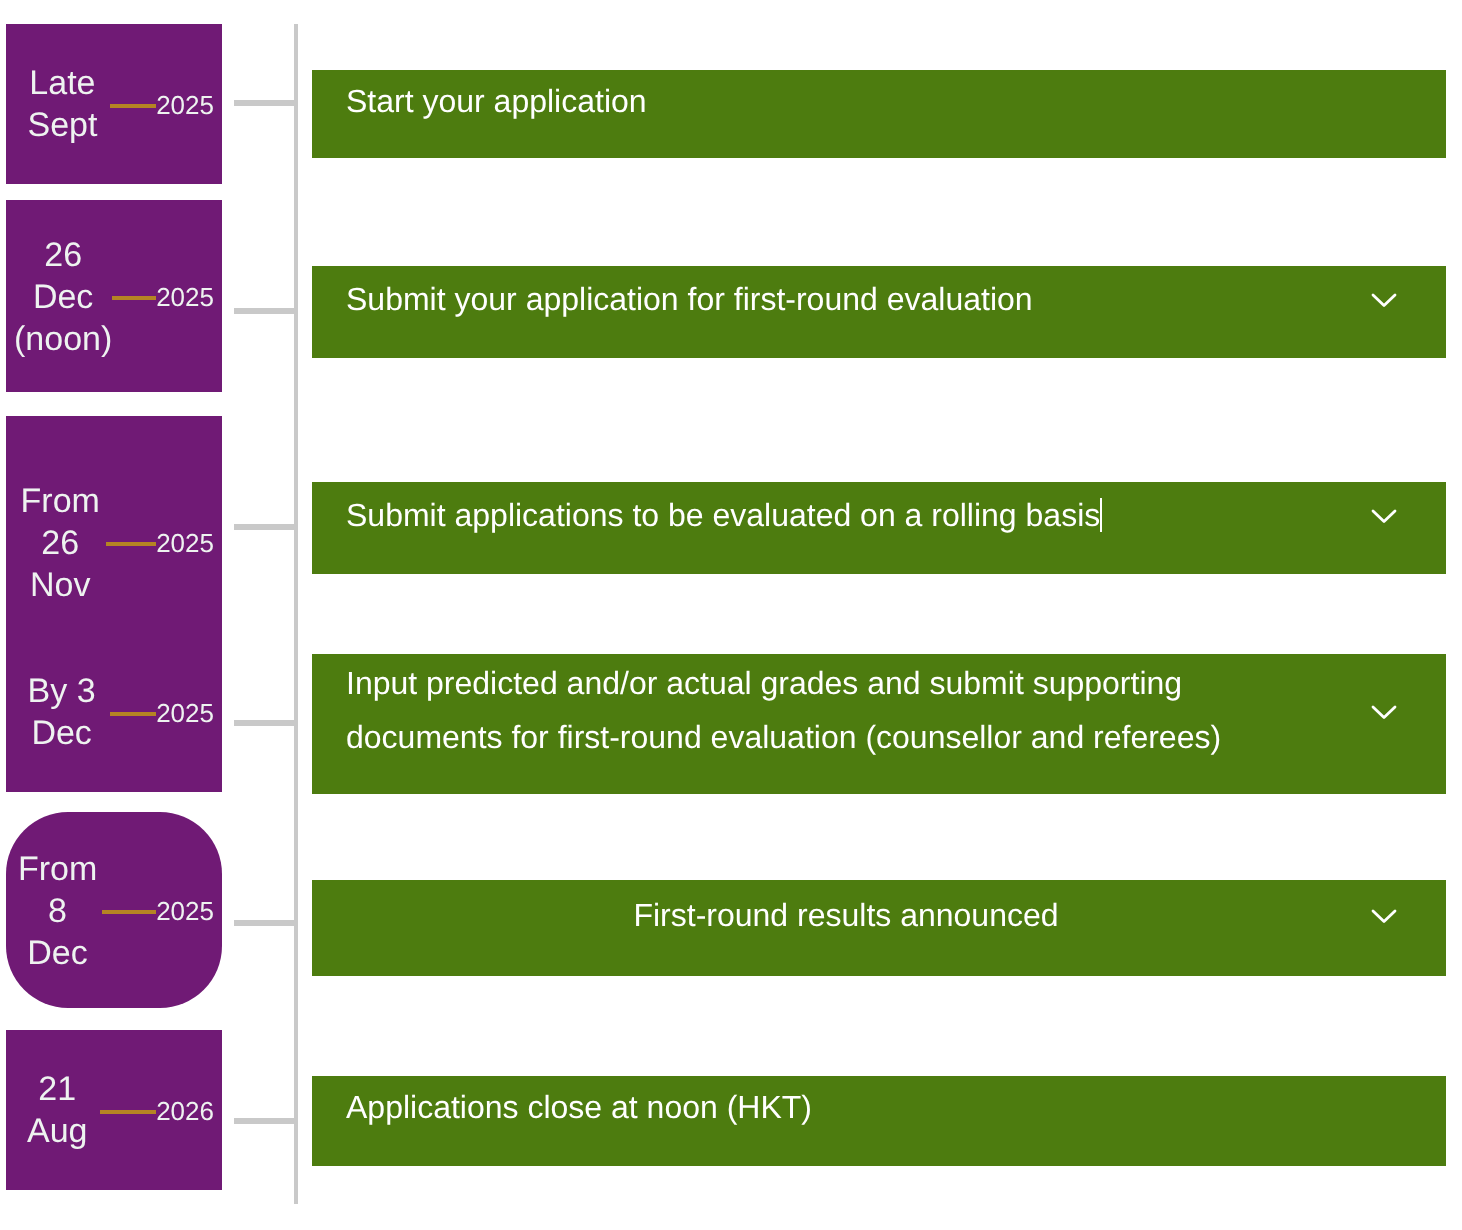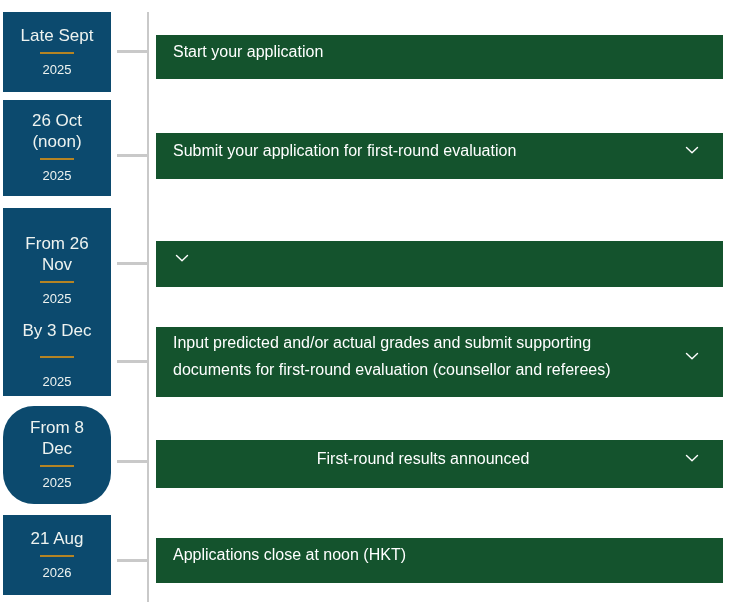--- a/index.html
+++ b/index.html
@@ -31,24 +31,23 @@
     width: 2px;
     height: 590px;
     background: #c9c9c9;
   }
 
   
   .date-chip {
     position: absolute;
     left: 3px;
     width: 108px;
-    background: #0c4a6e;
+    background: #701a75;
     color: #f3f6f4;
     display: flex;
-    flex-direction: column;
     align-items: center;
     justify-content: center;
     box-sizing: border-box;
     padding: 4px 4px;
   }
   .date-label {
     font-size: 17px;
     line-height: 21px;
     text-align: center;
     color: #eef3f0;
@@ -76,21 +75,21 @@
     width: 31px;
     height: 3px;
     background: #c9c9c9;
   }
 
   
   .event-bar {
     position: absolute;
     left: 156px;
     width: 567px;
-    background: #14532d;
+    background: #4d7c0f;
     color: #ffffff;
     box-sizing: border-box;
     display: flex;
     align-items: center;
     padding: 0 16px 12px 17px;
     cursor: pointer;
   }
   .event-text {
     font-size: 16px;
     line-height: 27px;
@@ -127,21 +126,21 @@
     <div class="date-label">Late Sept</div>
     <div class="date-rule"></div>
     <div class="date-year">2025</div>
   </div>
   <div class="connector" style="top:50px;"></div>
   <div class="event-bar" style="top:35px; height:44px;">
     <span class="event-text">Start your application</span>
   </div>
 
   <div class="date-chip" style="top:100px; height:96px;">
-    <div class="date-label">26 Oct
+    <div class="date-label">26 Dec
 (noon)</div>
     <div class="date-rule"></div>
     <div class="date-year">2025</div>
   </div>
   <div class="connector" style="top:154px;"></div>
   <div class="event-bar" style="top:133px; height:46px;gap:36px;">
     <span class="event-text">Submit your application for first-round evaluation</span>
     <span class="chevron">
       <svg width="18" height="18" viewBox="0 0 18 18">
           <path d="M3.5 6.5 L9 11.8 L14.5 6.5" fill="none" stroke="#ffffff" stroke-width="1.4" stroke-linecap="round" stroke-linejoin="round"></path>
@@ -150,20 +149,21 @@
   </div>
 
   <div class="date-chip" style="top:208px; height:126px;">
     <div class="date-label">From 26
 Nov</div>
     <div class="date-rule"></div>
     <div class="date-year">2025</div>
   </div>
   <div class="connector" style="top:262px;"></div>
   <div class="event-bar" style="top:241px; height:46px;">
+    <span class="event-text"><span>Submit applications to be evaluated on a rolling basis</span><span class="caret-cursor"></span></span>
     <span class="chevron">
       <svg width="18" height="18" viewBox="0 0 18 18">
           <path d="M3.5 6.5 L9 11.8 L14.5 6.5" fill="none" stroke="#ffffff" stroke-width="1.4" stroke-linecap="round" stroke-linejoin="round"></path>
         </svg>
     </span>
   </div>
 
   <div class="date-chip" style="top:316px; height:80px;justify-content:space-between;">
     <div class="date-label">By 3 Dec</div>
     <div class="date-rule"></div>

